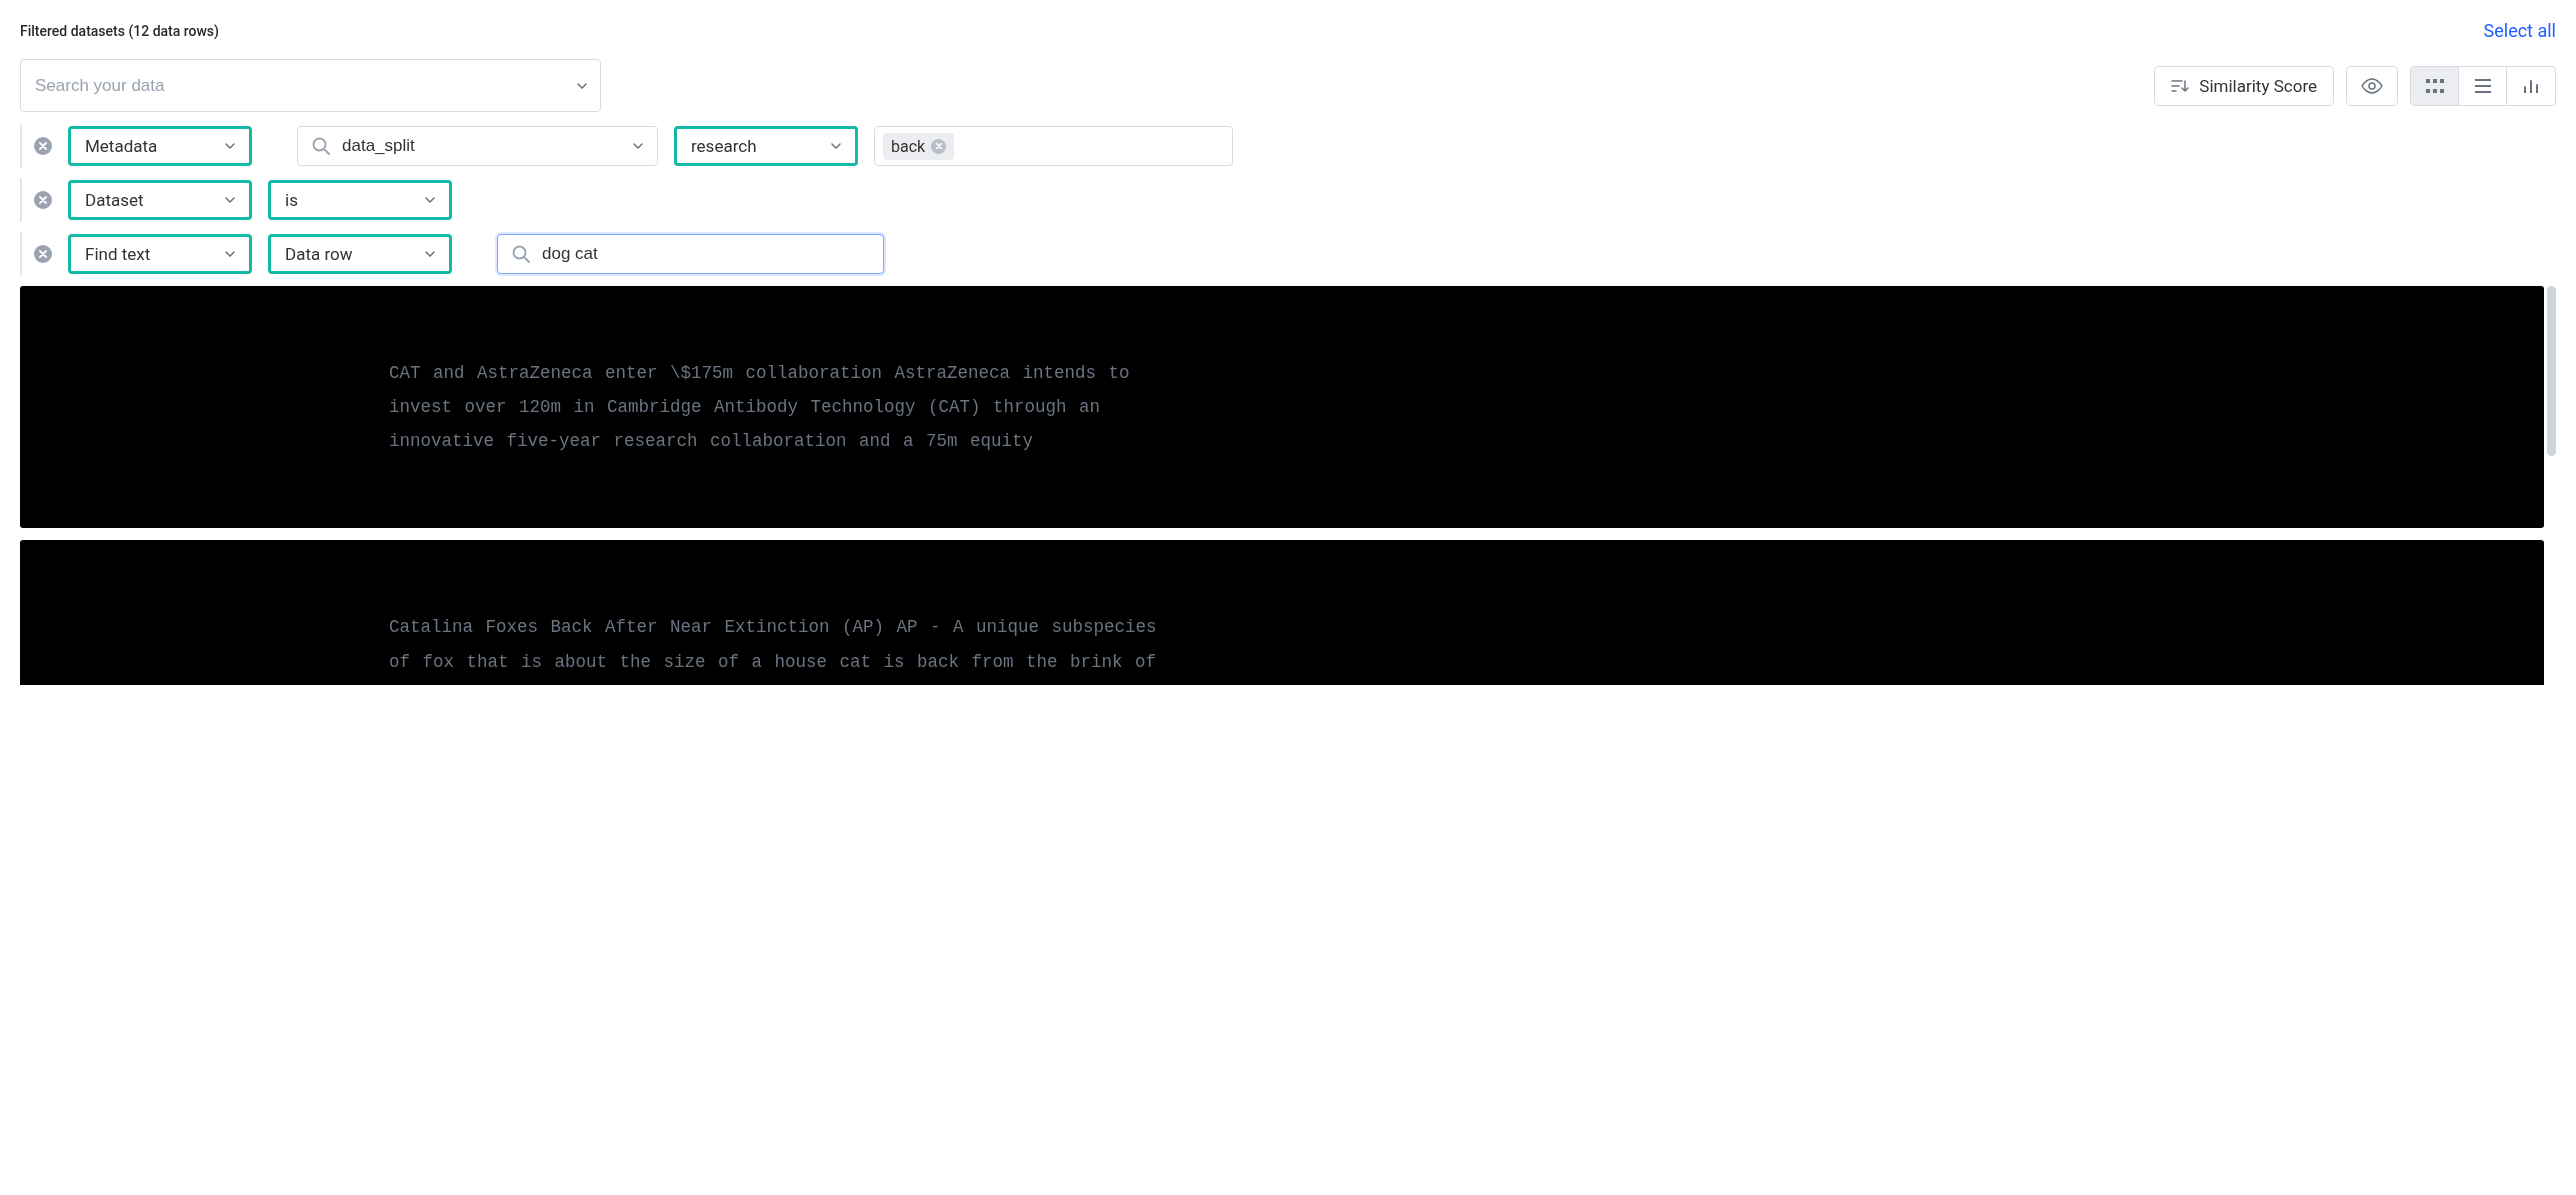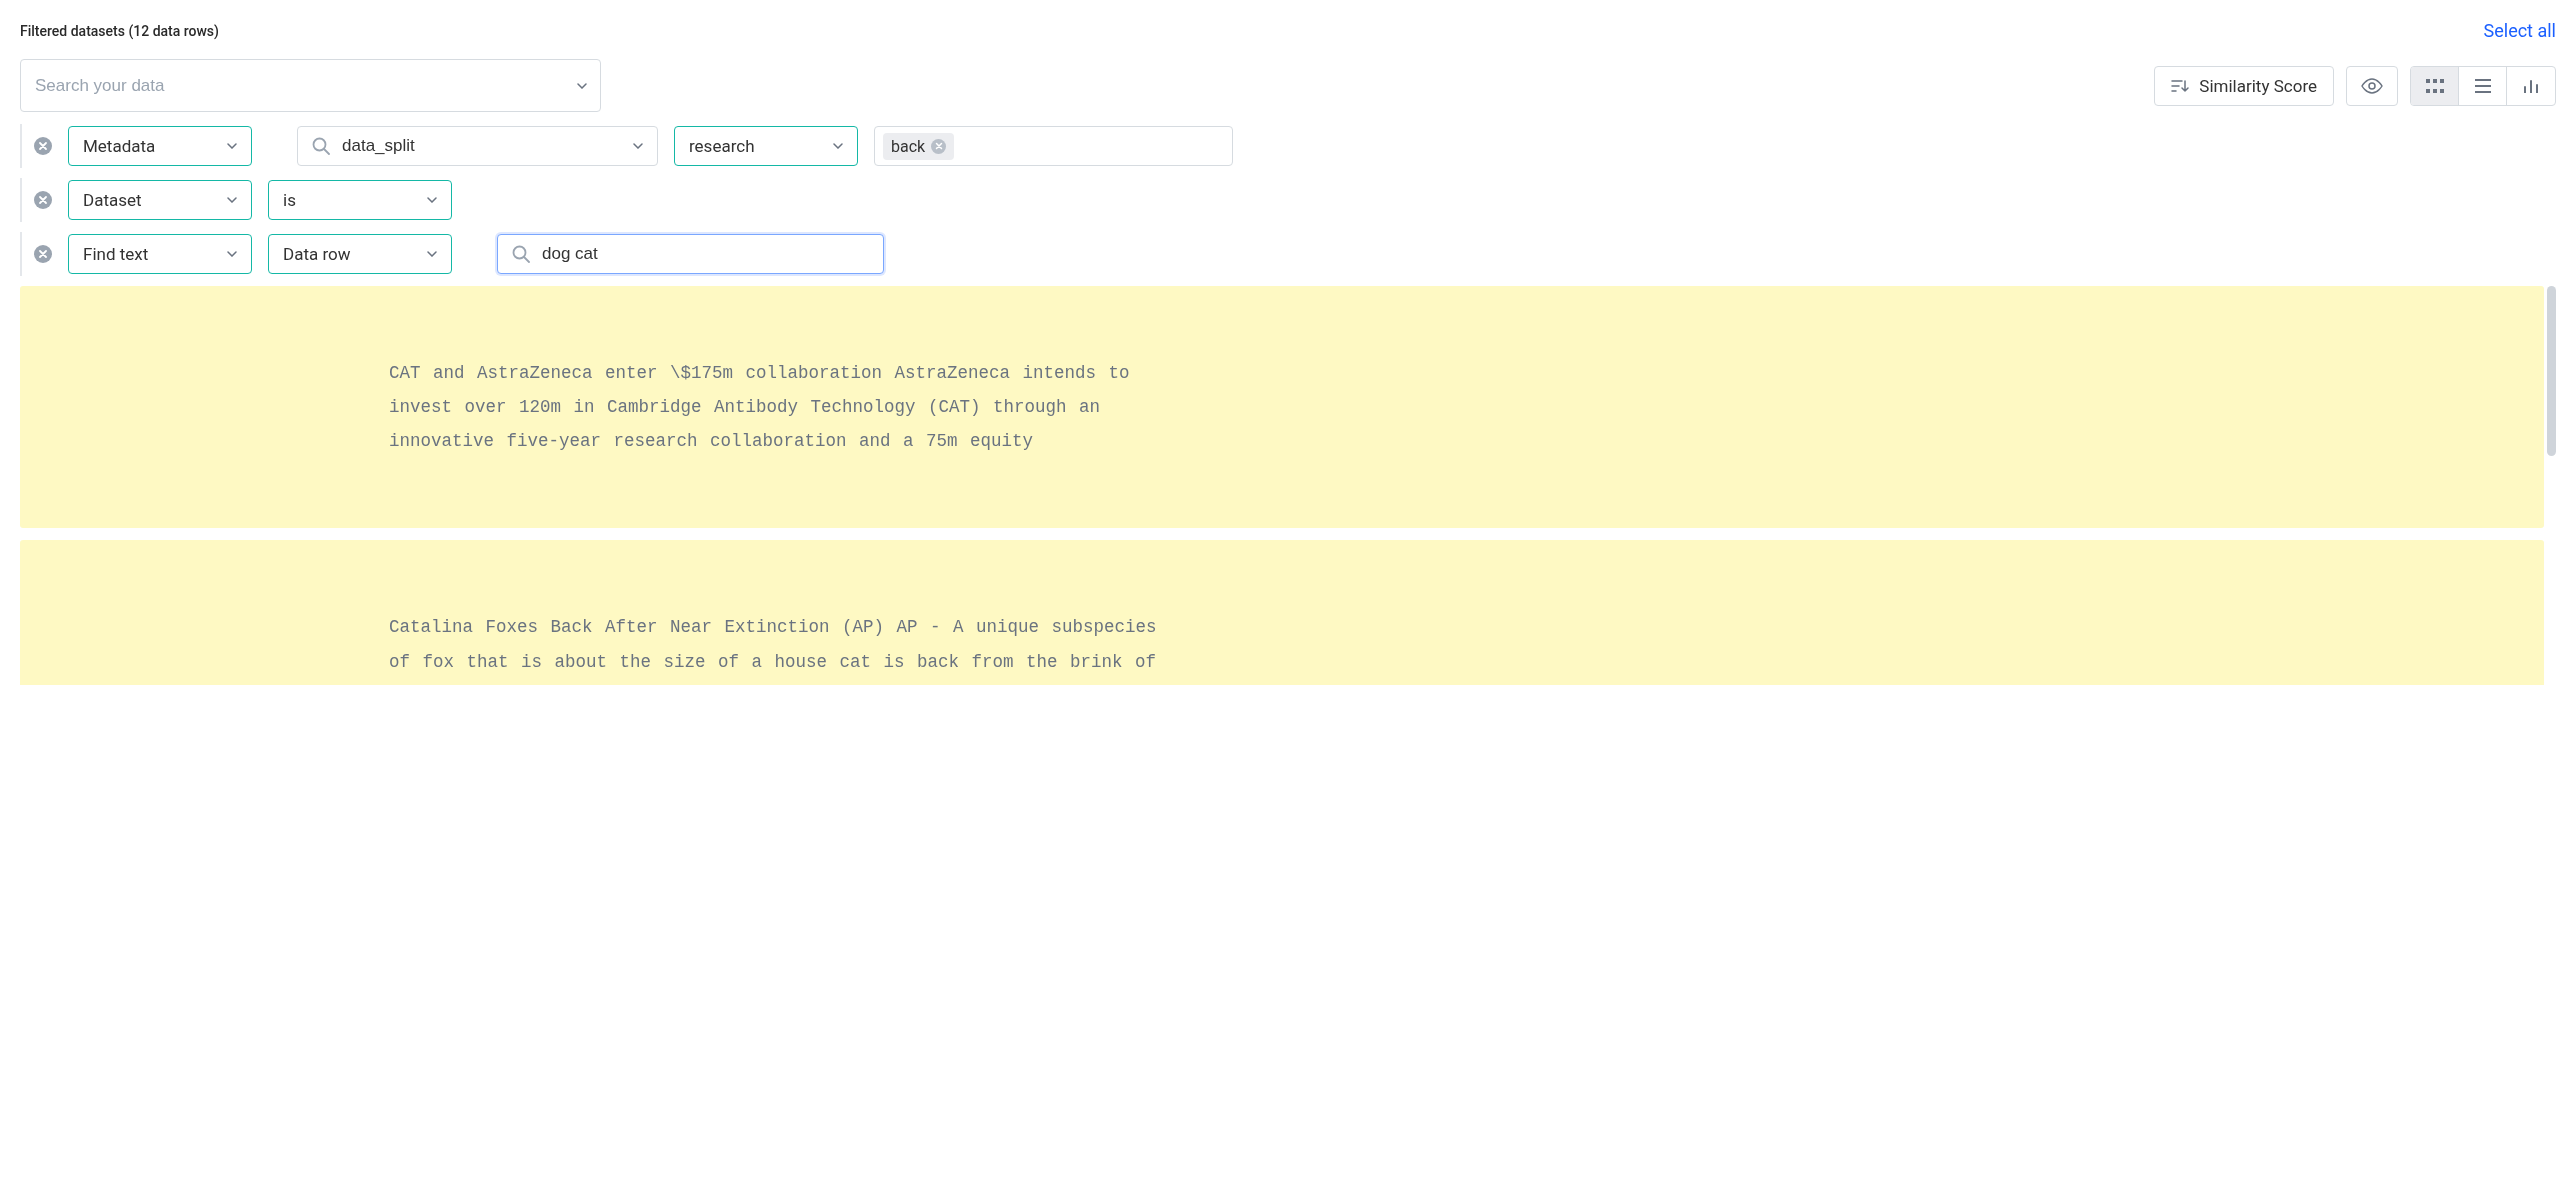--- a/index.html
+++ b/index.html
@@ -124,21 +124,21 @@
       background: #9aa4b0;
       display: flex;
       align-items: center;
       justify-content: center;
       cursor: pointer;
       flex-shrink: 0;
     }
     .remove-circle svg { display: block; }
     .dropdown {
       height: 40px;
-      border: 1px solid #14b8a6;
+      border: 3px solid #14b8a6;
       border-radius: 4px;
       display: flex;
       align-items: center;
       justify-content: space-between;
       padding: 0 14px;
       background: #fff;
       font-size: 17px;
       color: #333;
       cursor: pointer;
       min-width: 184px;
@@ -223,21 +223,21 @@
     .results-wrap {
       position: relative;
       margin-top: 10px;
     }
     .scroll-area {
       height: 399px;
       overflow-y: auto;
       padding-right: 12px;
     }
     .card {
-      background: #fef9c3;
+      background: #000000;
       border-radius: 3px;
       padding: 70px 60px;
       margin-bottom: 12px;
     }
     .card-text {
       font-family: "SFMono-Regular", Consolas, "Liberation Mono", Menlo, monospace;
       font-size: 17.5px;
       line-height: 1.95;
       color: #6a7380;
       max-width: 778px;

